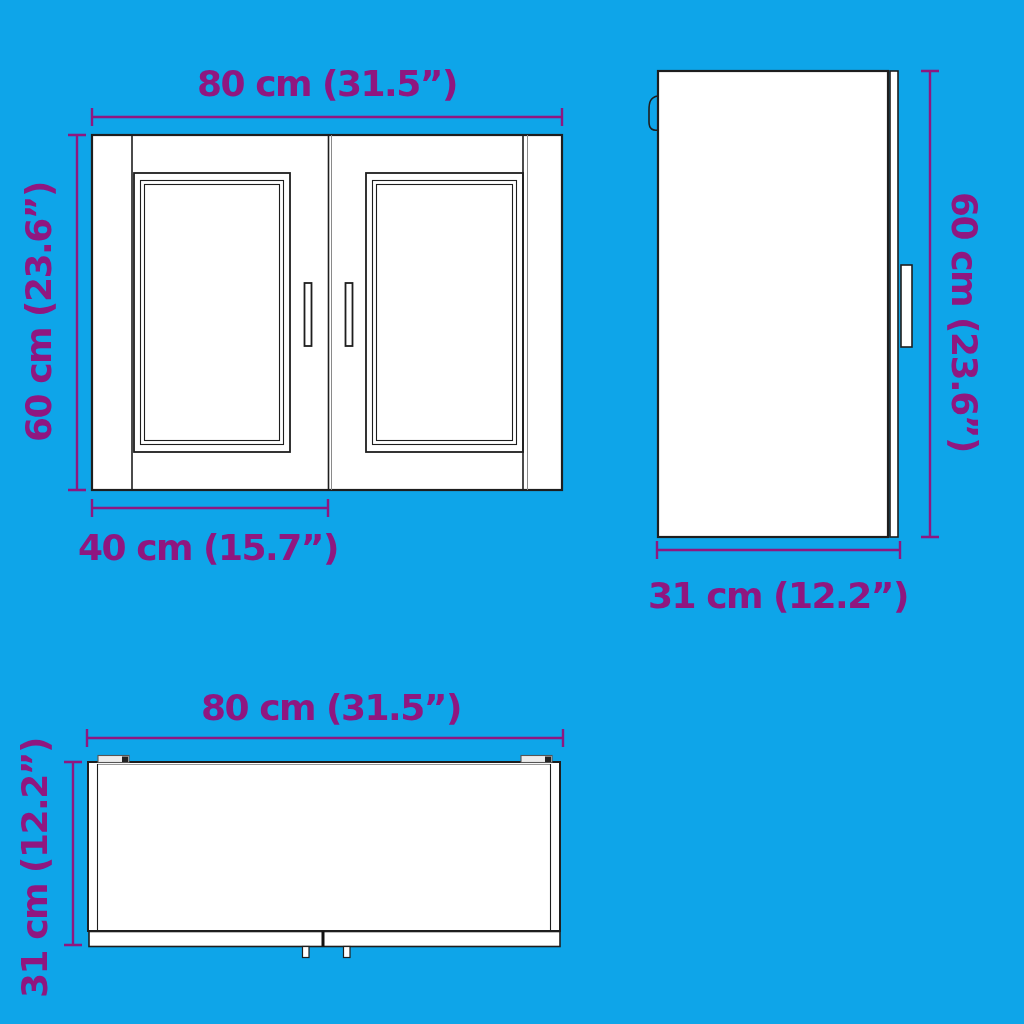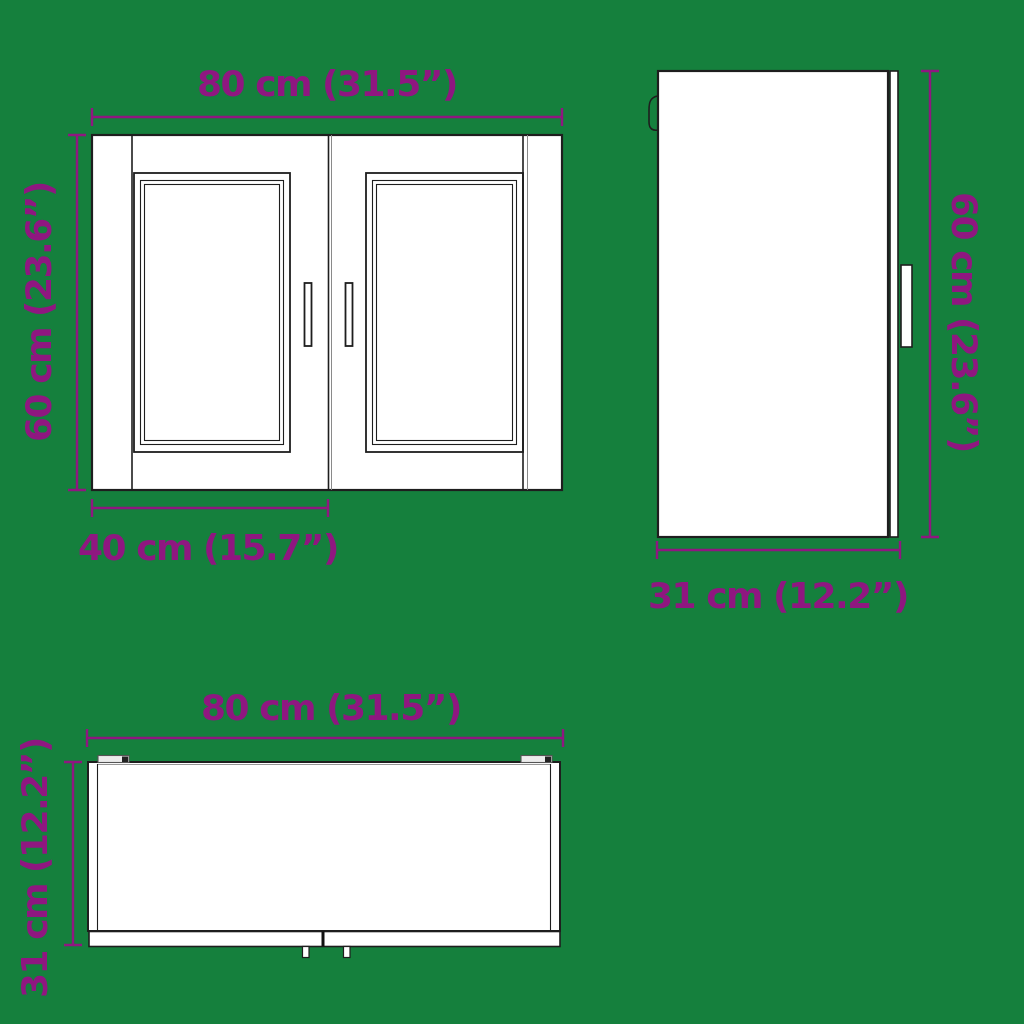--- a/index.html
+++ b/index.html
@@ -1,16 +1,16 @@
 <!DOCTYPE html>
 <html><head>
 <meta charset="utf-8">
 <style>
   html,body{margin:0;padding:0;background:#ffffff;}
-  .stage{position:relative;width:1024px;height:1024px;background:#15803d;overflow:hidden;
+  .stage{position:relative;width:1024px;height:1024px;background:#0ea5e9;overflow:hidden;
          font-family:"DejaVu Sans", sans-serif;}
   svg{position:absolute;left:0;top:0;}
   .ln{stroke:#1e1e1e;fill:none;}
   .lt{stroke:#8a8a8a;fill:none;}
   .wfill{fill:#ffffff;}
   .dim{stroke:#8f1780;stroke-width:2.4;fill:none;stroke-linecap:butt;}
   .dimtext{fill:#8f1780;font-family:"DejaVu Sans", sans-serif;font-weight:bold;
            font-size:36px;letter-spacing:-1.5px;}
 </style>
 </head>

